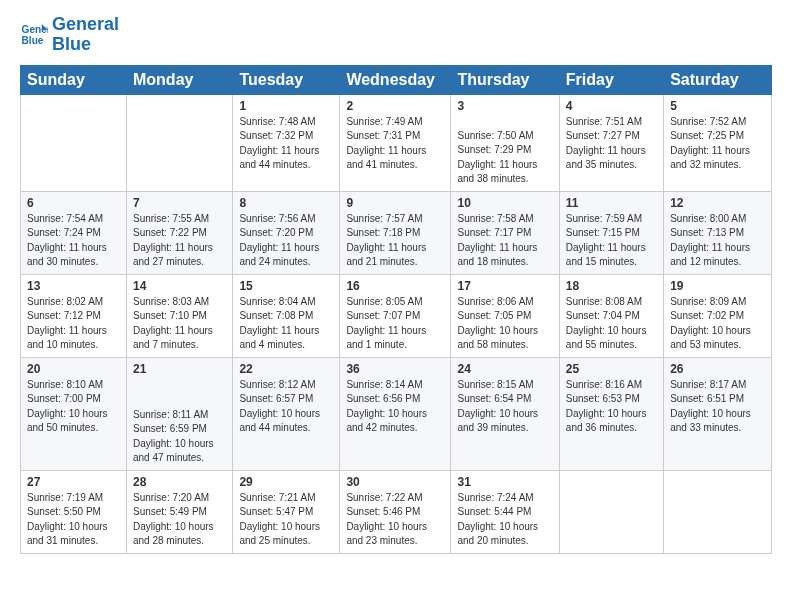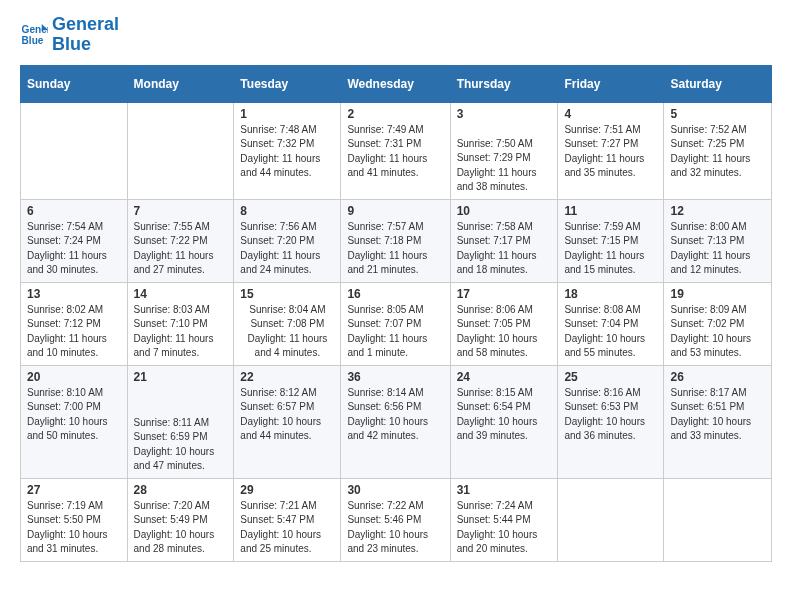--- a/index.html
+++ b/index.html
@@ -54,23 +54,23 @@
       color: #555;
     }
     .calendar-table {
       width: 100%;
       border-collapse: collapse;
       font-size: 10.5px;
     }
     .calendar-table th {
       background: #2c6fad;
       color: #fff;
-      padding: 11px 6px;
+      padding: 5px 6px;
       text-align: left;
-      font-size: 12px;
+      font-size: 16px;
       font-weight: 600;
       border: 1px solid #2c6fad;
     }
     .calendar-table td {
       border: 1px solid #ccc;
       padding: 4px 6px;
       vertical-align: top;
       width: 113px;
       min-height: 70px;
       background: #fff;
@@ -216,21 +216,21 @@
 Daylight: 11 hours and 10 minutes.</div>
           </td>
           <td>
             <span class="day-number">14</span>
             <div class="day-info" style="white-space: pre-line;">Sunrise: 8:03 AM
 Sunset: 7:10 PM
 Daylight: 11 hours and 7 minutes.</div>
           </td>
           <td>
             <span class="day-number">15</span>
-            <div class="day-info" style="white-space: pre-line; text-align: center;">Sunrise: 8:04 AM
+            <div class="day-info" style="white-space: pre-line;">Sunrise: 8:04 AM
 Sunset: 7:08 PM
 Daylight: 11 hours and 4 minutes.</div>
           </td>
           <td>
             <span class="day-number">16</span>
             <div class="day-info" style="white-space: pre-line;">Sunrise: 8:05 AM
 Sunset: 7:07 PM
 Daylight: 11 hours and 1 minute.</div>
           </td>
           <td>

